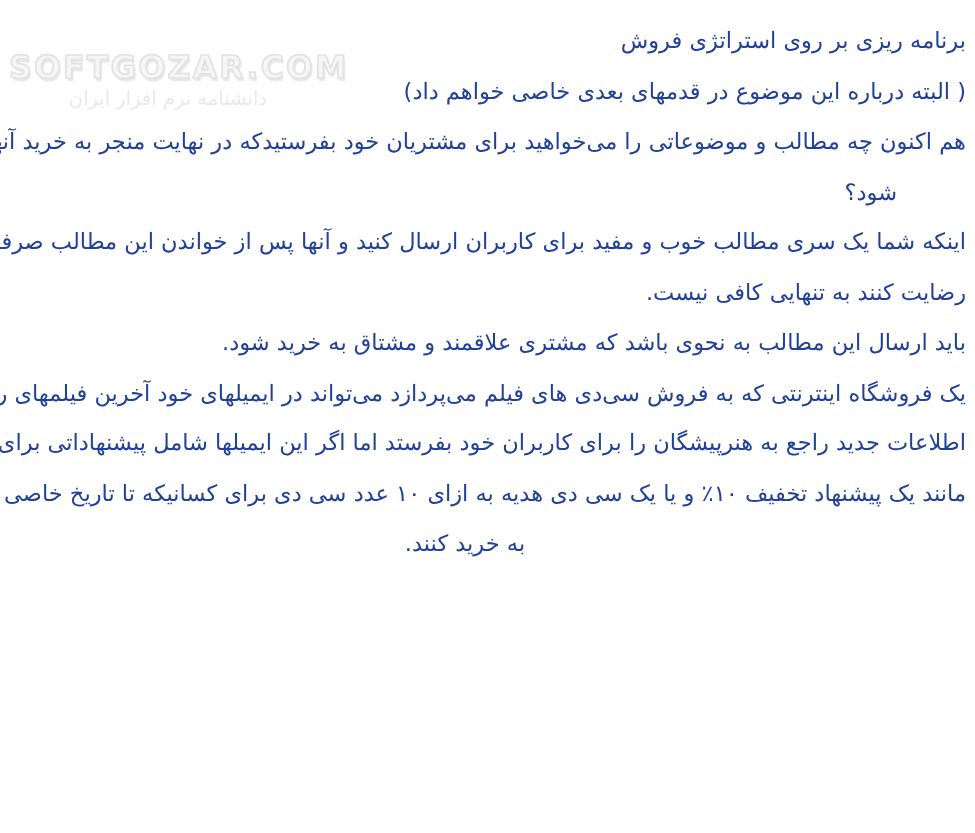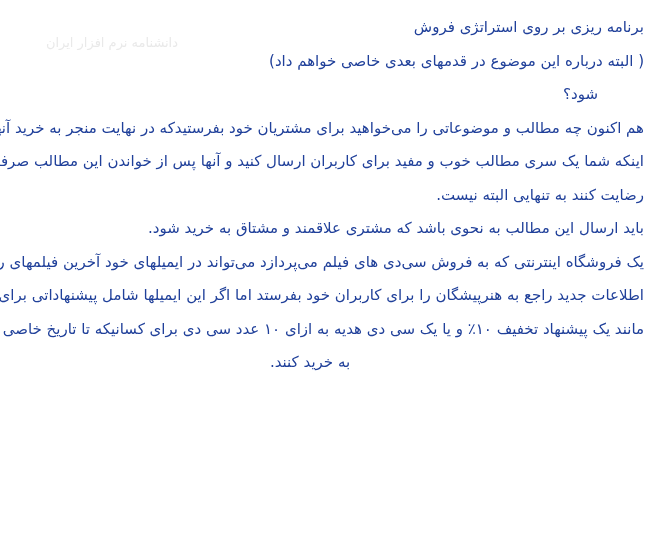--- a/index.html
+++ b/index.html
@@ -59,30 +59,31 @@
   }
   .line.ind-lg { padding-right: 46px; }
   .line.ind-sm { padding-right: 30px; text-align: center; }
 </style>
 </head>
 <body>
 
 <div class="page">
 
   <div class="watermark">
+    <div class="wm-brand">SOFTGOZAR.COM</div>
     <div class="wm-slogan">دانشنامه نرم افزار ایران</div>
   </div>
 
   <div class="content">
     <div class="line">برنامه ریزی بر روی استراتژی فروش</div>
     <div class="line">( البته درباره این موضوع در قدمهای بعدی خاصی خواهم داد)</div>
+    <div class="line justify">هم اکنون چه مطالب و موضوعاتی را می‌خواهید برای مشتریان خود بفرستیدکه در نهایت منجر به خرید آنها از شما</div>
     <div class="line ind-lg">شود؟</div>
-    <div class="line justify">هم اکنون چه مطالب و موضوعاتی را می‌خواهید برای مشتریان خود بفرستیدکه در نهایت منجر به خرید آنها از شما</div>
     <div class="line justify">اینکه شما یک سری مطالب خوب و مفید برای کاربران ارسال کنید و آنها پس از خواندن این مطالب صرفا اظهار</div>
-    <div class="line">رضایت کنند به تنهایی البته نیست.</div>
+    <div class="line">رضایت کنند به تنهایی کافی نیست.</div>
     <div class="line">باید ارسال این مطالب به نحوی باشد که مشتری علاقمند و مشتاق به خرید شود.</div>
     <div class="line justify">یک فروشگاه اینترنتی که به فروش سی‌دی های فیلم می‌پردازد می‌تواند در ایمیلهای خود آخرین فیلمهای روز و یا</div>
     <div class="line justify">اطلاعات جدید راجع به هنرپیشگان را برای کاربران خود بفرستد اما اگر این ایمیلها شامل پیشنهاداتی برای مشتریان</div>
     <div class="line justify">مانند یک پیشنهاد تخفیف ۱۰٪ و یا یک سی دی هدیه به ازای ۱۰ عدد سی دی برای کسانیکه تا تاریخ خاصی اقدام</div>
     <div class="line ind-sm">به خرید کنند.</div>
   </div>
 
 </div>
 
 </body></html>

